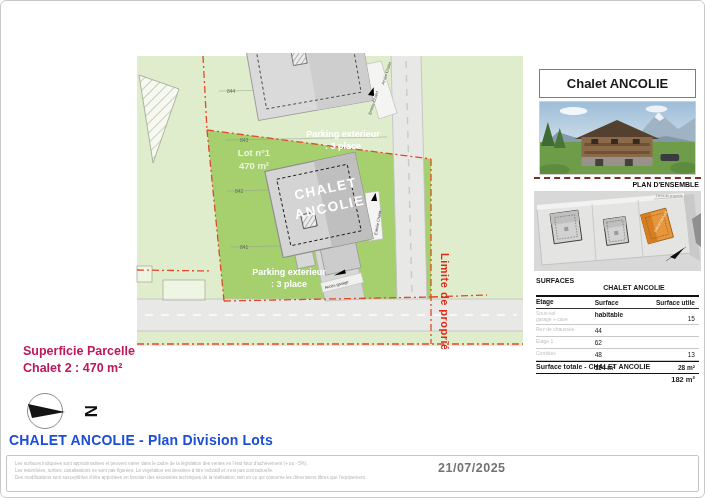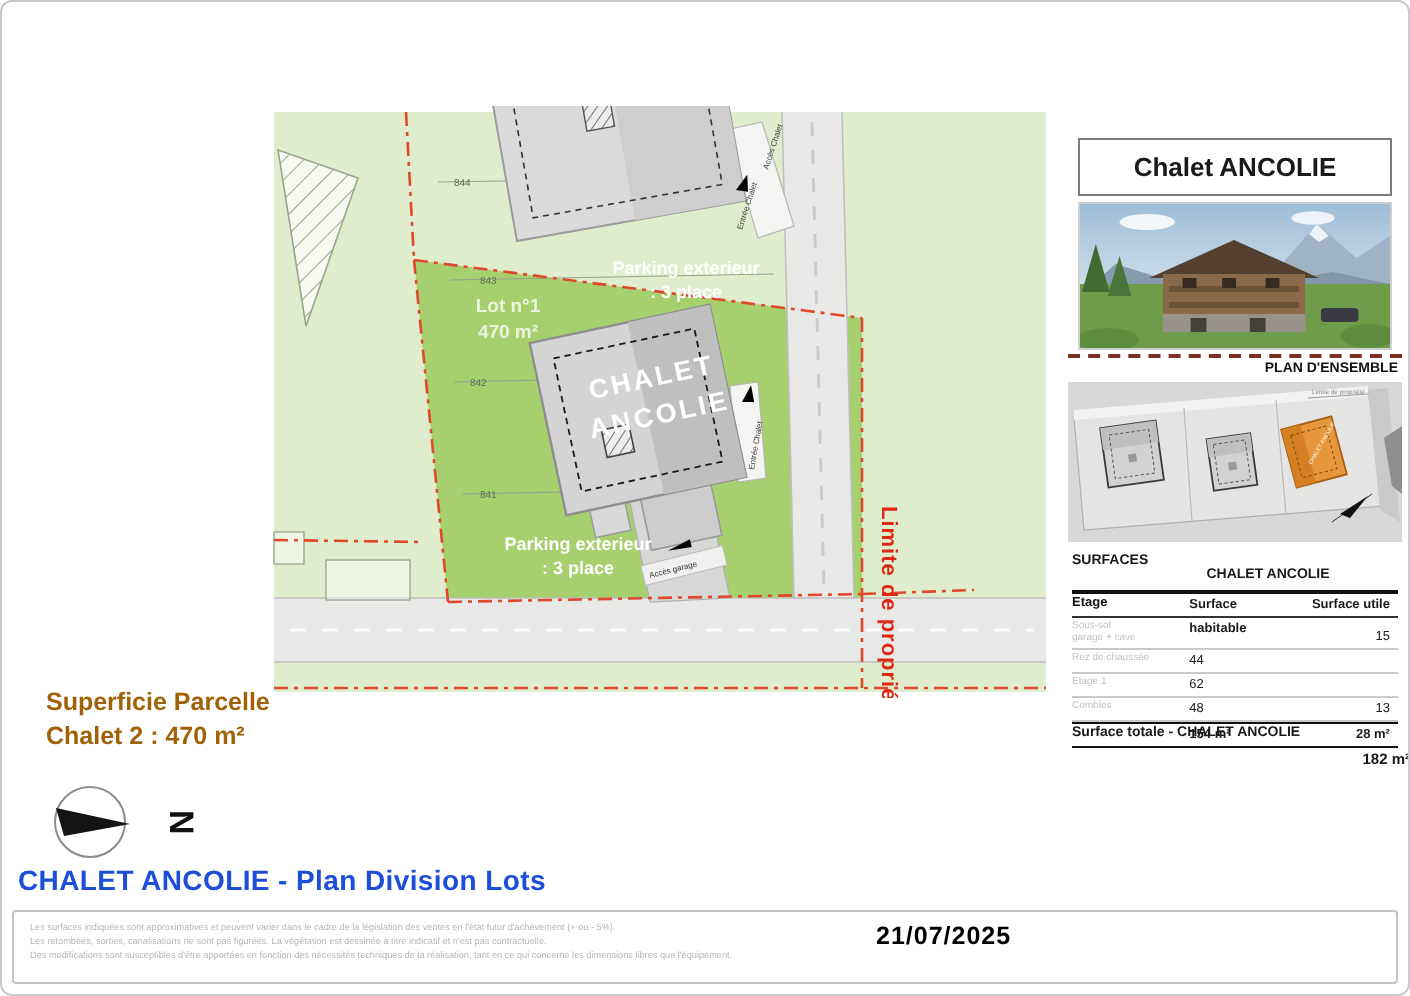--- a/index.html
+++ b/index.html
@@ -1,25 +1,25 @@
 <!DOCTYPE html>
 <html><head>
 <meta charset="utf-8">
 <style>
   html,body{margin:0;padding:0;background:#fff;}
   #app{position:relative;width:705px;height:498px;background:#fff;border:1px solid #c9c9c9;border-radius:6px;overflow:hidden;
        font-family:"Liberation Sans",sans-serif;color:#1a1a1a;box-sizing:border-box;}
   .abs{position:absolute;}
   svg text{font-family:"Liberation Sans",sans-serif;}
   
-  .superficie{left:22px;top:342px;font-size:12.5px;font-weight:bold;line-height:17px;color:#a16207;}
+  .superficie{left:22px;top:342px;font-size:12.5px;font-weight:bold;line-height:17px;color:#be185d;}
   .main-title{left:8px;top:431px;font-size:14px;font-weight:bold;letter-spacing:.2px;color:#1d4ed8;}
   .disclaimer-box{left:5px;top:454px;width:693px;height:37px;border:1px solid #c4c4c4;border-radius:2px;box-sizing:border-box;padding:4px 8px;}
   .disclaimer-box .line{font-size:4.6px;line-height:7px;color:#b5b5b5;white-space:nowrap;overflow:hidden;}
-  .date{left:437px;top:460px;font-size:12.5px;font-weight:bold;letter-spacing:.5px;color:#000000;}
+  .date{left:437px;top:460px;font-size:12.5px;font-weight:bold;letter-spacing:.5px;color:#737373;}
   
   .panel{left:533px;top:64px;width:167px;height:330px;text-decoration:underline;}
   .panel-title-box{left:5px;top:4px;width:157px;height:29px;border:1px solid #7d7d7d;box-sizing:border-box;
                    text-align:center;font-size:13px;font-weight:bold;line-height:27px;background:#fff;}
   .photo{left:5px;top:36px;width:157px;height:74px;border:1px solid #cfcfcf;box-sizing:border-box;}
   .ensemble-head{left:0;top:112px;width:167px;border-top:2px dashed #7b3222;padding-top:2px;box-sizing:border-box;
                  text-align:right;font-size:7px;font-weight:bold;padding-right:2px;color:#111;}
   .minimap{left:0;top:126px;width:167px;height:80px;}
   .surfaces{left:0;top:212px;width:167px;}
   .surf-label{position:absolute;left:2px;top:0;font-size:7px;font-weight:bold;}
@@ -27,21 +27,21 @@
   .surf-table{position:absolute;left:2px;top:18px;width:163px;border-top:2px solid #111;}
   .trow{display:flex;border-bottom:1px solid #c9c9c9;}
   .trow.head{border-bottom:1px solid #333;font-weight:bold;}
   .trow.total{border-top:1.5px solid #111;border-bottom:1.5px solid #111;font-weight:bold;}
   .c1{width:36%;font-size:5px;color:#c2c2c2;line-height:6px;padding:1px 0;}
   .c2{width:34%;font-size:6.5px;padding:2px 0;}
   .c3{width:30%;font-size:6.5px;text-align:right;padding:2px 4px 2px 0;box-sizing:border-box;}
   .trow.head .c1{font-size:6.5px;color:#111;line-height:normal;}
   .bold{font-weight:bold;}
   .surf-total-label{position:absolute;left:2px;top:86px;font-size:7px;font-weight:bold;}
-  .surf-total-value{position:absolute;left:10px;top:98px;width:161px;text-align:right;font-size:7.5px;font-weight:bold;}
+  .surf-total-value{position:absolute;left:0;top:98px;width:161px;text-align:right;font-size:7.5px;font-weight:bold;}
 </style>
 </head>
 <body>
 
 <div id="app">
 
   <svg class="abs" style="left:118px;top:52px;" width="404" height="296" viewBox="0 0 404 296">
     <defs>
       <pattern id="hatch" width="7" height="7" patternTransform="rotate(45)" patternUnits="userSpaceOnUse">
         <rect width="7" height="7" fill="#f7f9f1"></rect>

